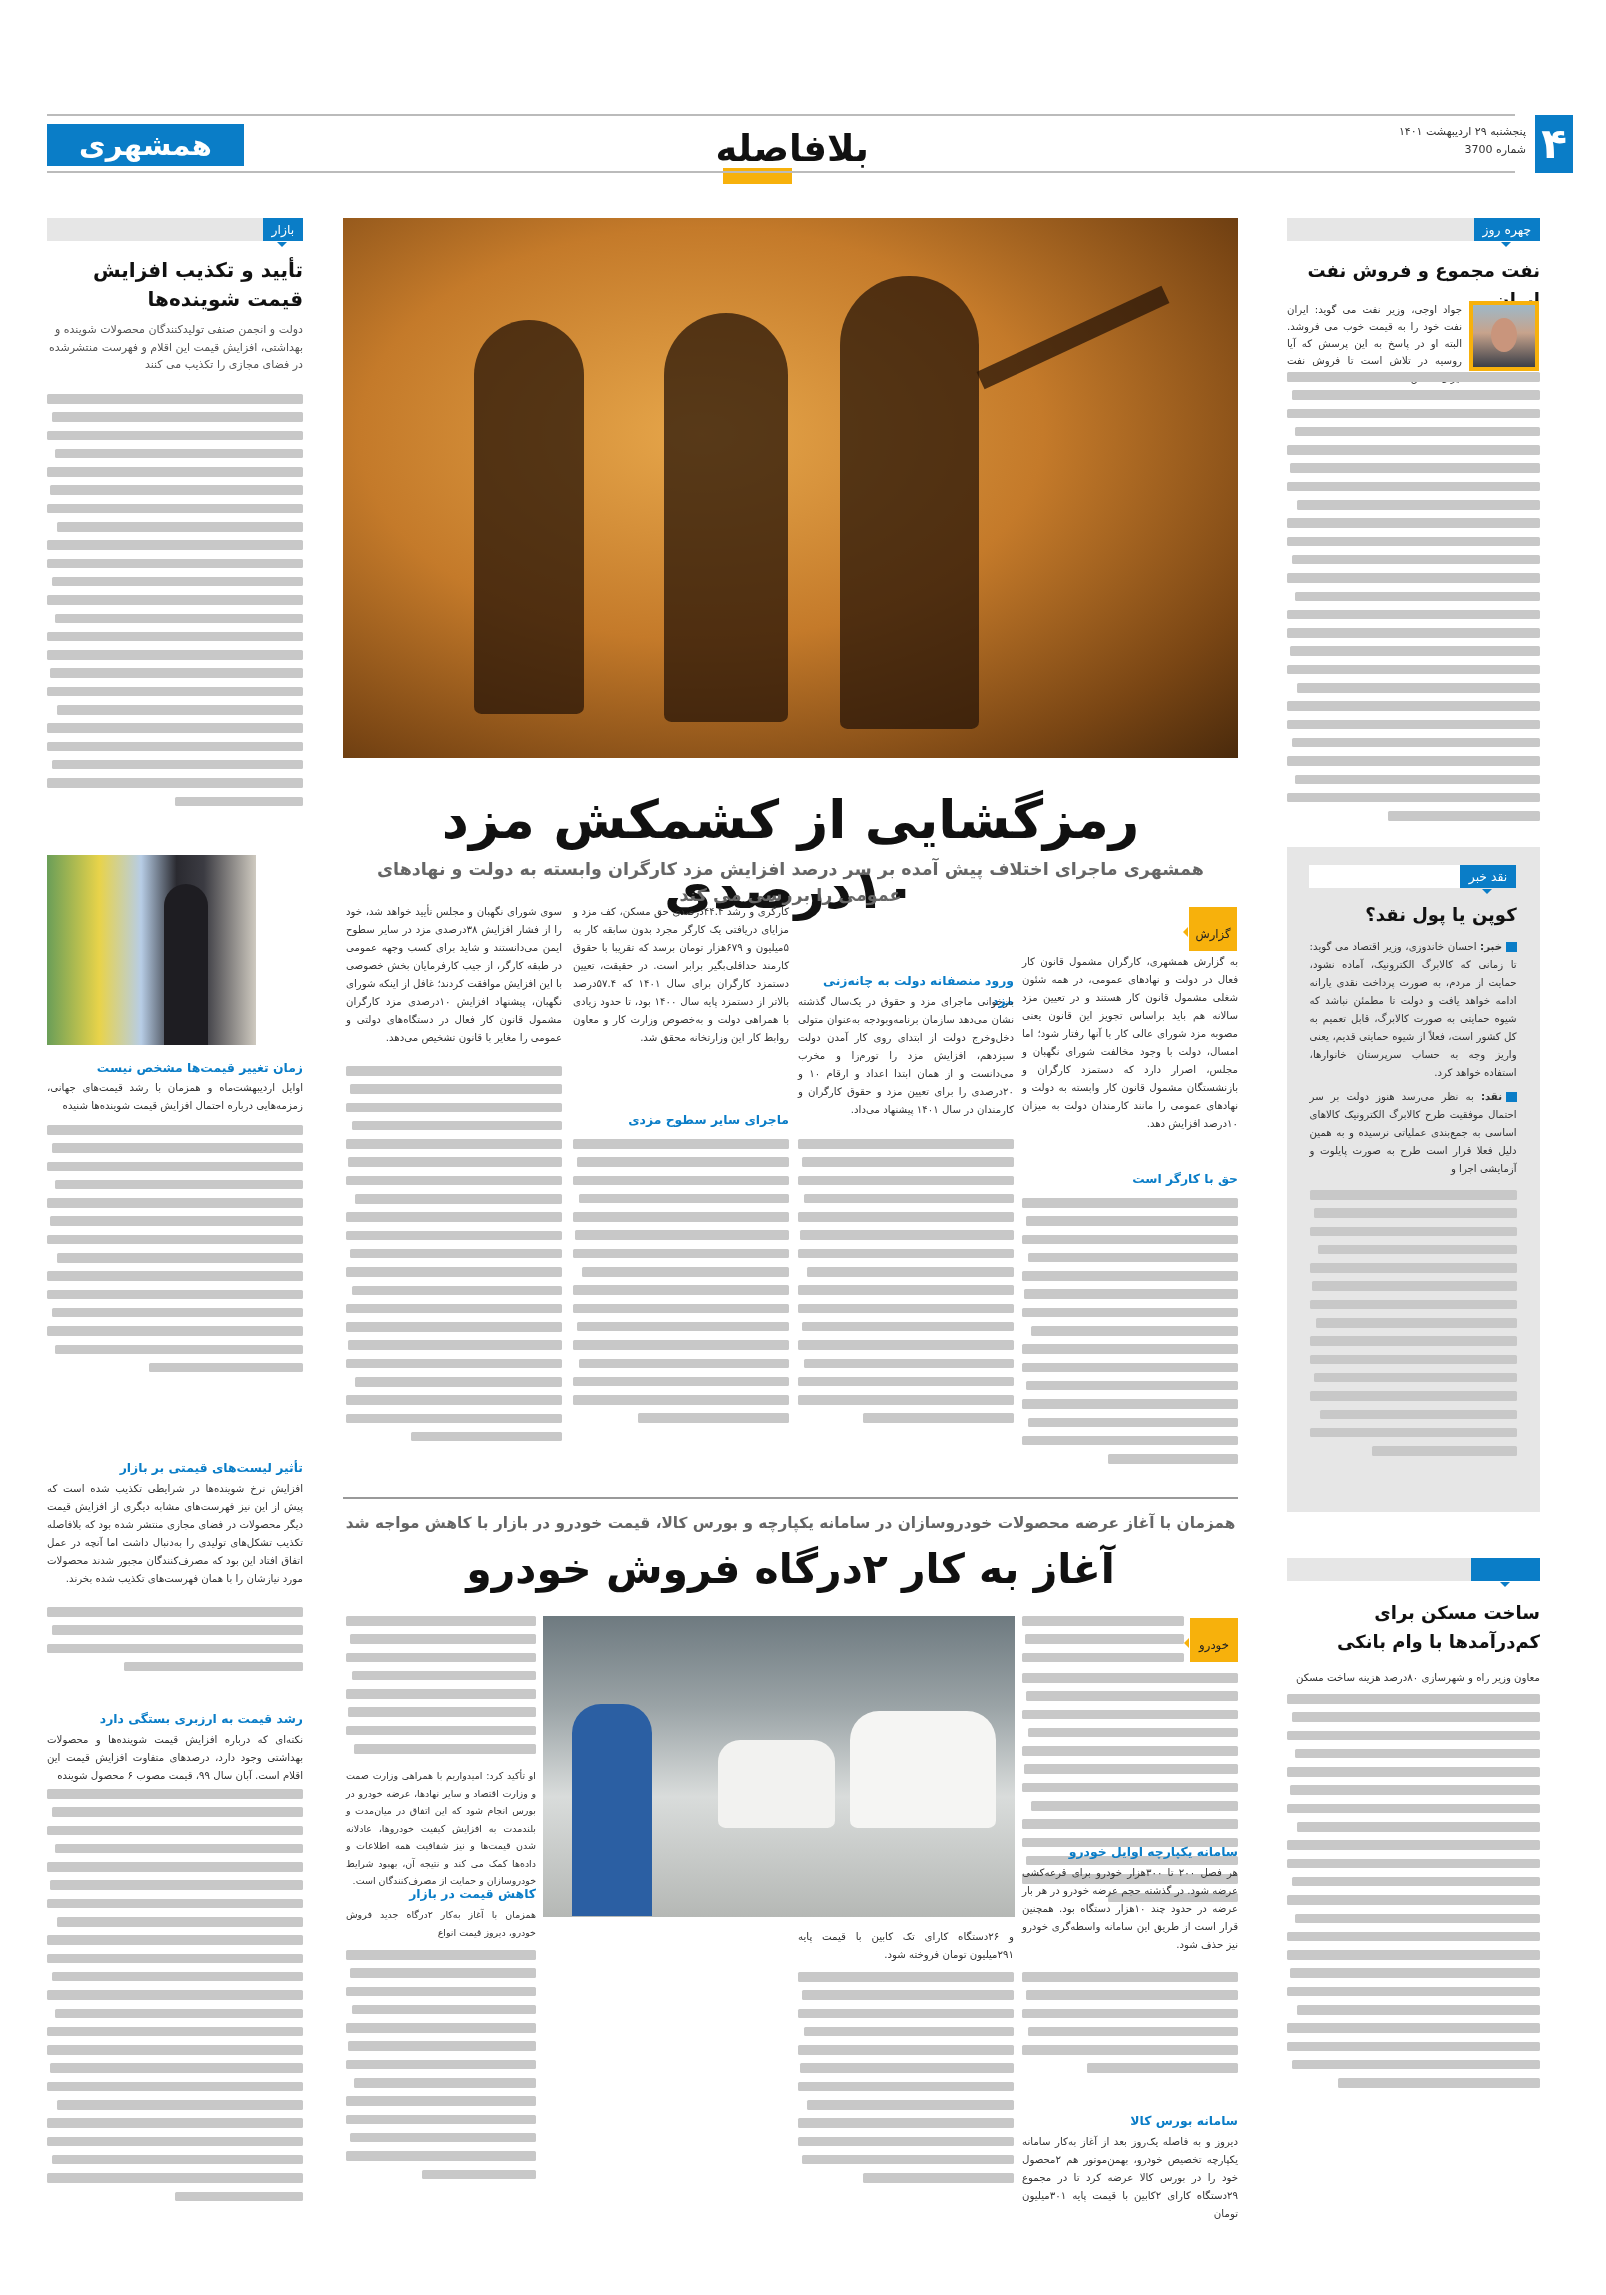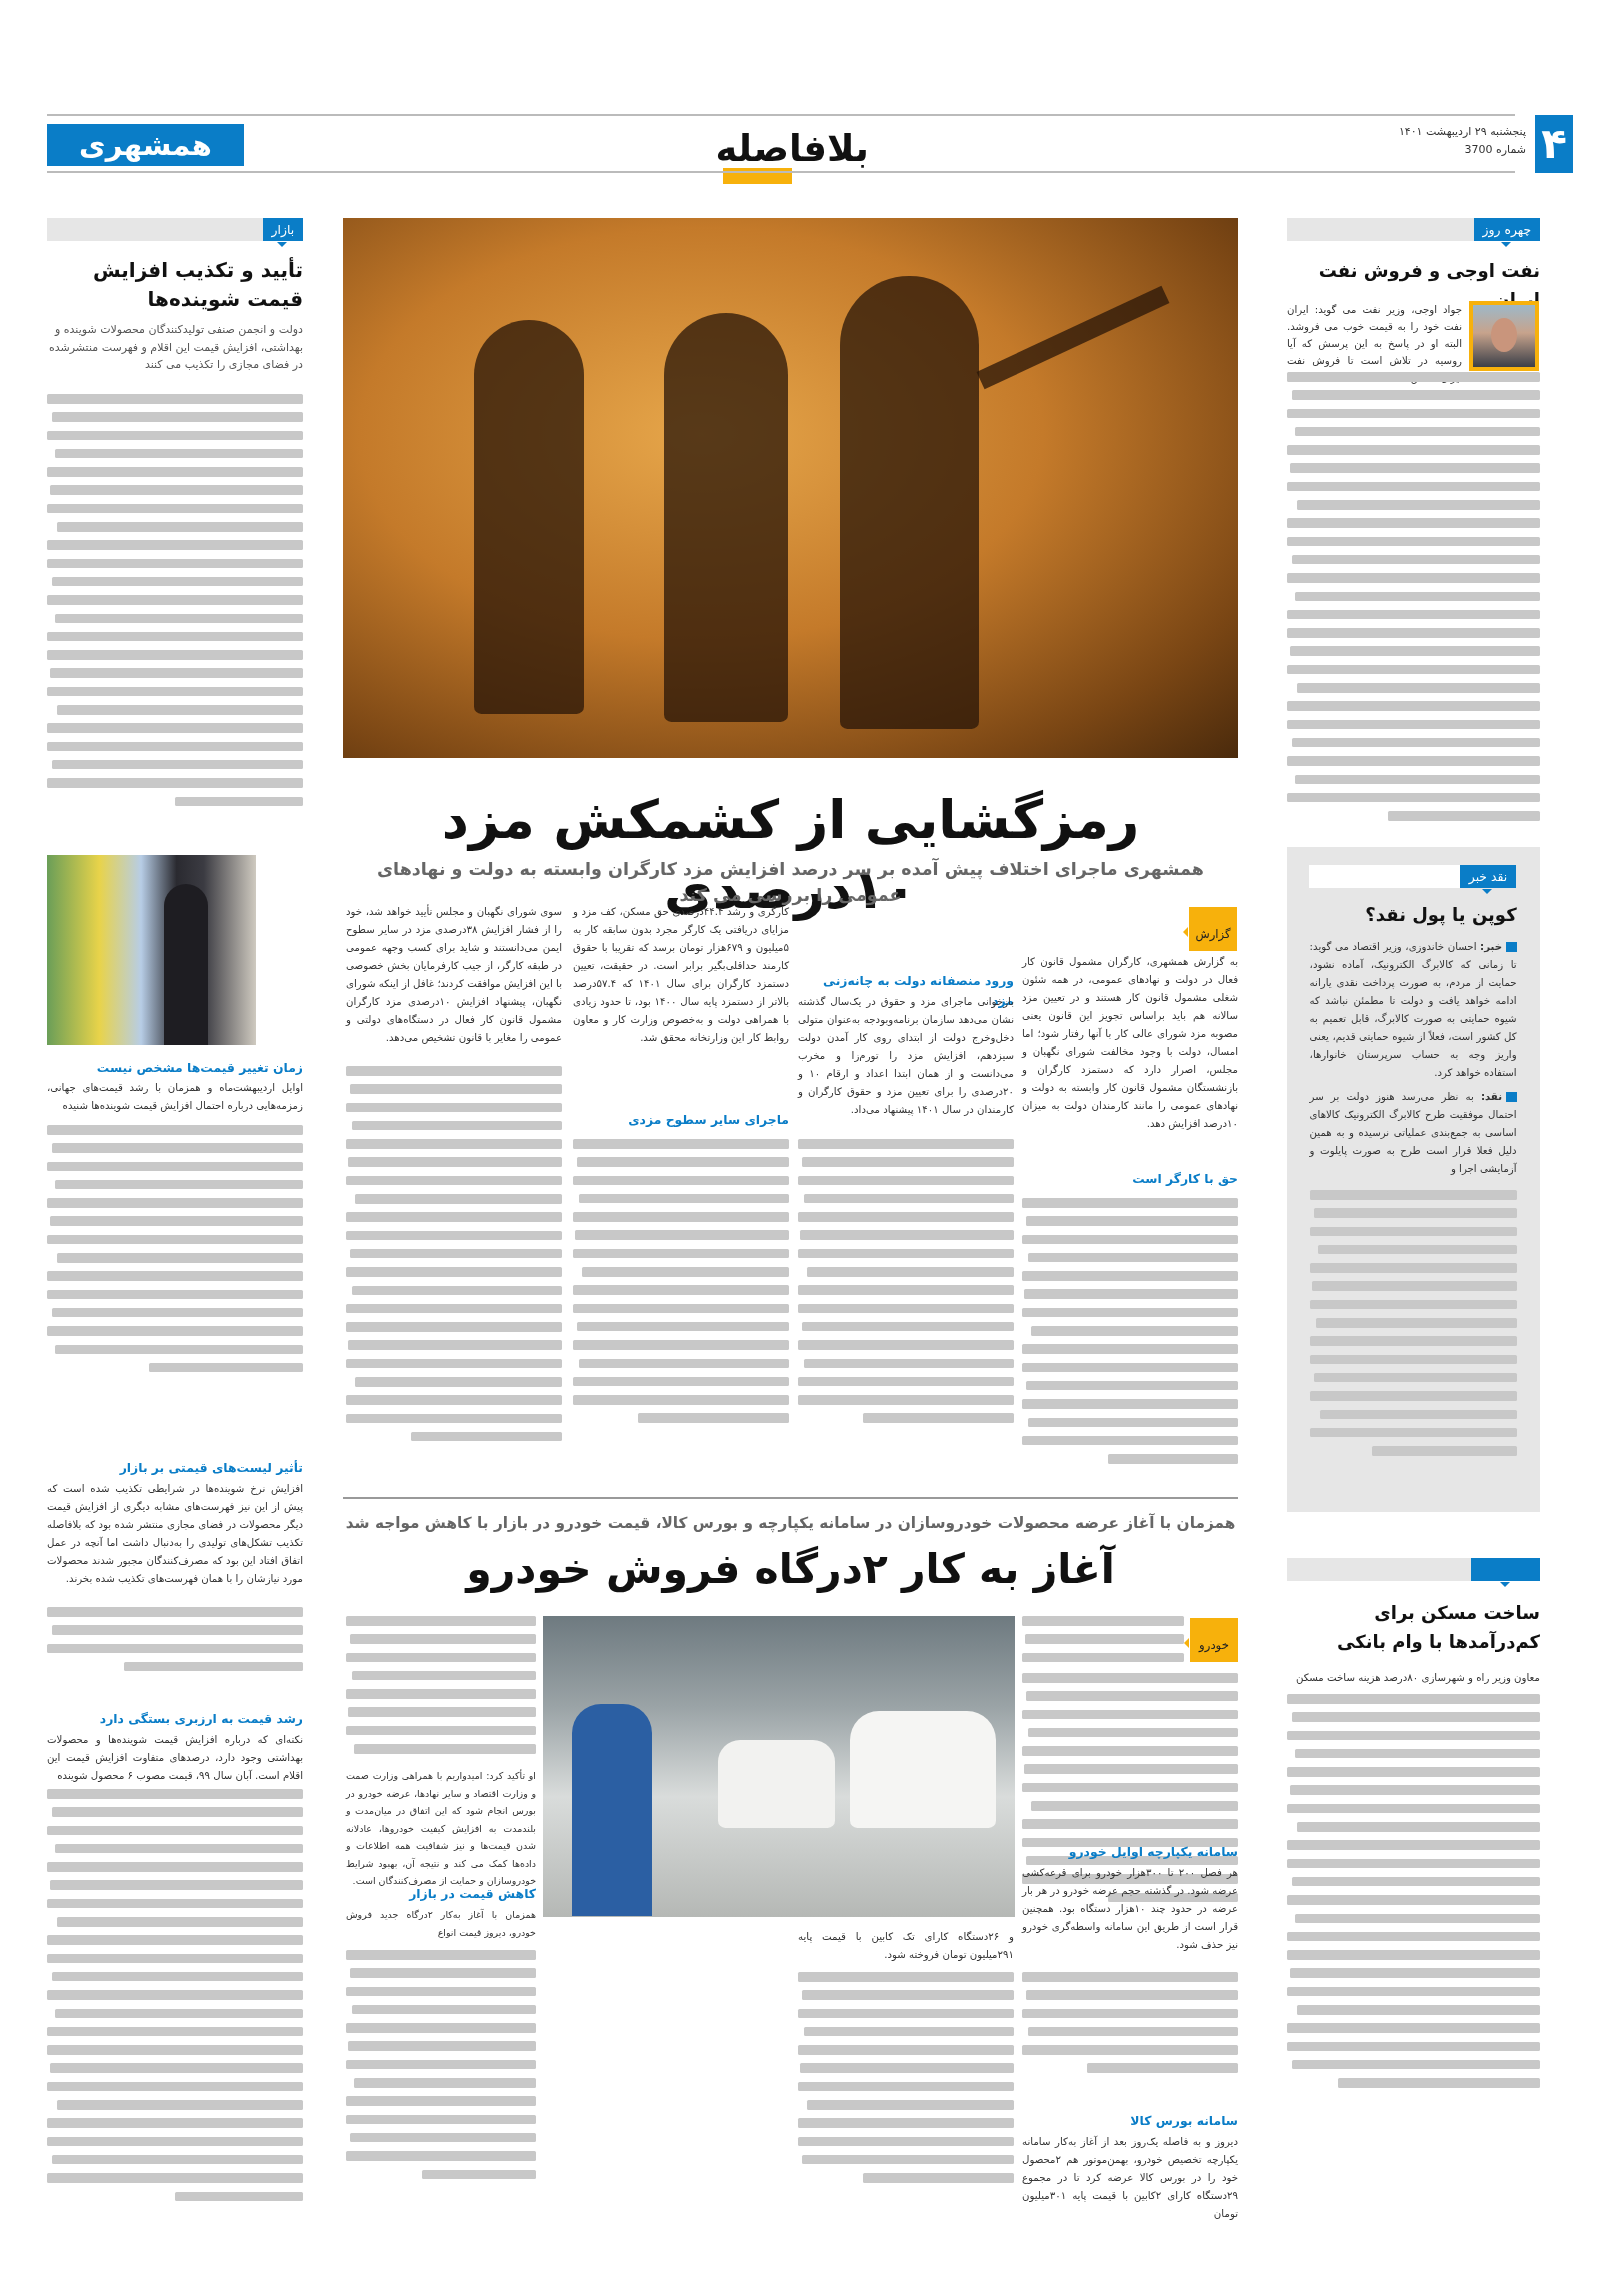--- a/index.html
+++ b/index.html
@@ -37,21 +37,21 @@
 </div>
 <div class="logo">همشهری</div>
 <div class="section-title">
   <span>بلافاصله</span>
   <span class="bar"></span>
 </div>
 
 <div class="kicker-row" style="left:1287px;top:218px;width:253px">
   <div class="kicker">چهره روز</div>
 </div>
-<div class="h2 abs" style="left:1287px;top:256px;width:253px;font-size:18px;line-height:29px">نفت اوجی و فروش نفت ایران</div>
+<div class="h2 abs" style="left:1287px;top:256px;width:253px;font-size:18px;line-height:29px">نفت مجموع و فروش نفت ایران</div>
 <div class="abs" style="left:1469px;top:301px;width:70px;height:70px;background:#f7b10c;padding:3.7px">
   <div style="width:100%;height:100%;background:linear-gradient(180deg,#9db8c8 0%,#c7a38c 45%,#3b3f48 100%);position:relative">
     <div style="position:absolute;left:18px;top:13px;width:26px;height:34px;border-radius:50%;background:#c9957c"></div>
   </div>
 </div>
 <div class="body abs" style="left:1287px;top:301px;width:175px;font-size:10.2px;line-height:17px">جواد اوجی، وزیر نفت می گوید: ایران نفت خود را به قیمت خوب می فروشد. البته او در پاسخ به این پرسش که آیا روسیه در تلاش است تا فروش نفت ایران کاهش</div>
 <div class="col" style="left:1287px;top:372px;width:253px">
   <div class="lines">
     <div class="ln" style="width:100%"></div>
       <div class="ln" style="width:98%"></div>

